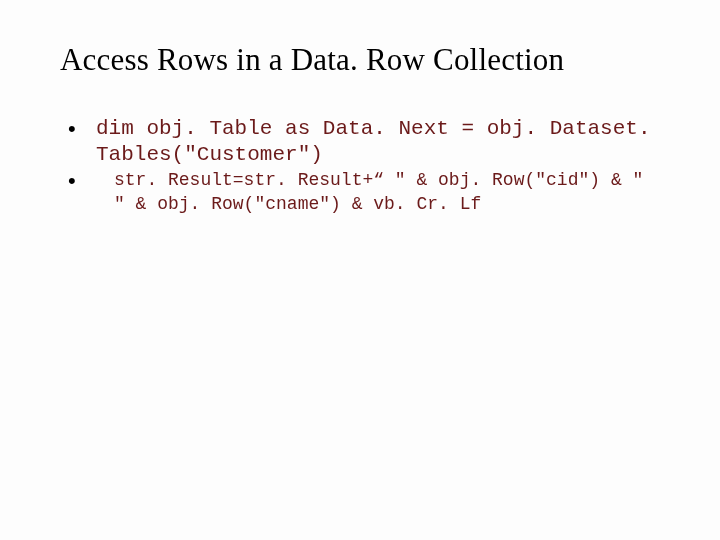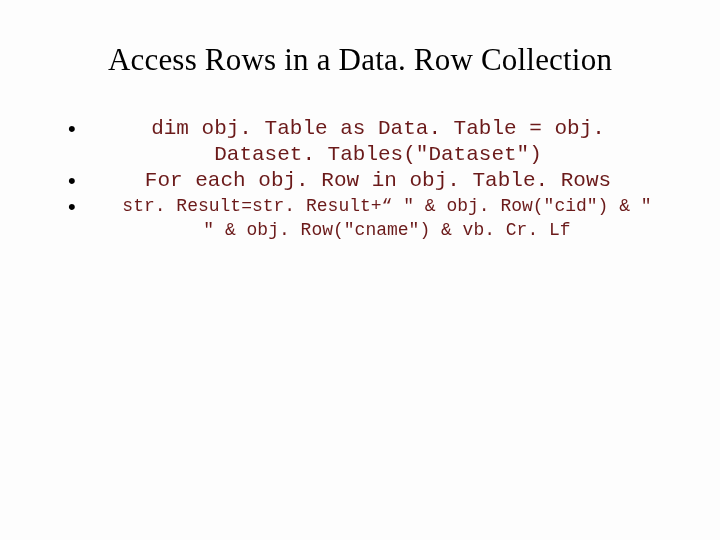--- a/index.html
+++ b/index.html
@@ -9,21 +9,20 @@
     height: 540px;
     background: #fdfdfd;
     font-family: "Times New Roman", Times, serif;
     color: #000;
   }
   .slide {
     box-sizing: border-box;
     width: 720px;
     height: 540px;
     padding: 42px 60px 0 60px;
-    text-align: center;
   }
   .title {
     font-size: 31px;
     font-weight: 400;
     margin: 0 0 38px 0;
     letter-spacing: 0.2px;
     white-space: nowrap;
   }
   ul.bullets {
     list-style: none;
@@ -64,22 +63,19 @@
   }
 </style>
 </head>
 <body>
 
 <div class="slide">
   <h1 class="title">Access Rows in a Data. Row Collection</h1>
 
   <ul class="bullets">
     <li>
-      <span class="code">dim obj. Table as Data. Table = obj. Dataset. Tables("Dataset")</span>
-    </li>
-    <li>
-      <span class="code">For each obj. Row in obj. Table. Rows</span>
+      <span class="code">dim obj. Table as Data. Next = obj. Dataset. Tables("Customer")</span>
     </li>
     <li class="sub">
       <span class="code small">str. Result=str. Result+“ " &amp; obj. Row("cid") &amp; " " &amp; obj. Row("cname") &amp; vb. Cr. Lf</span>
     </li>
   </ul>
 </div>
 
 </body></html>

